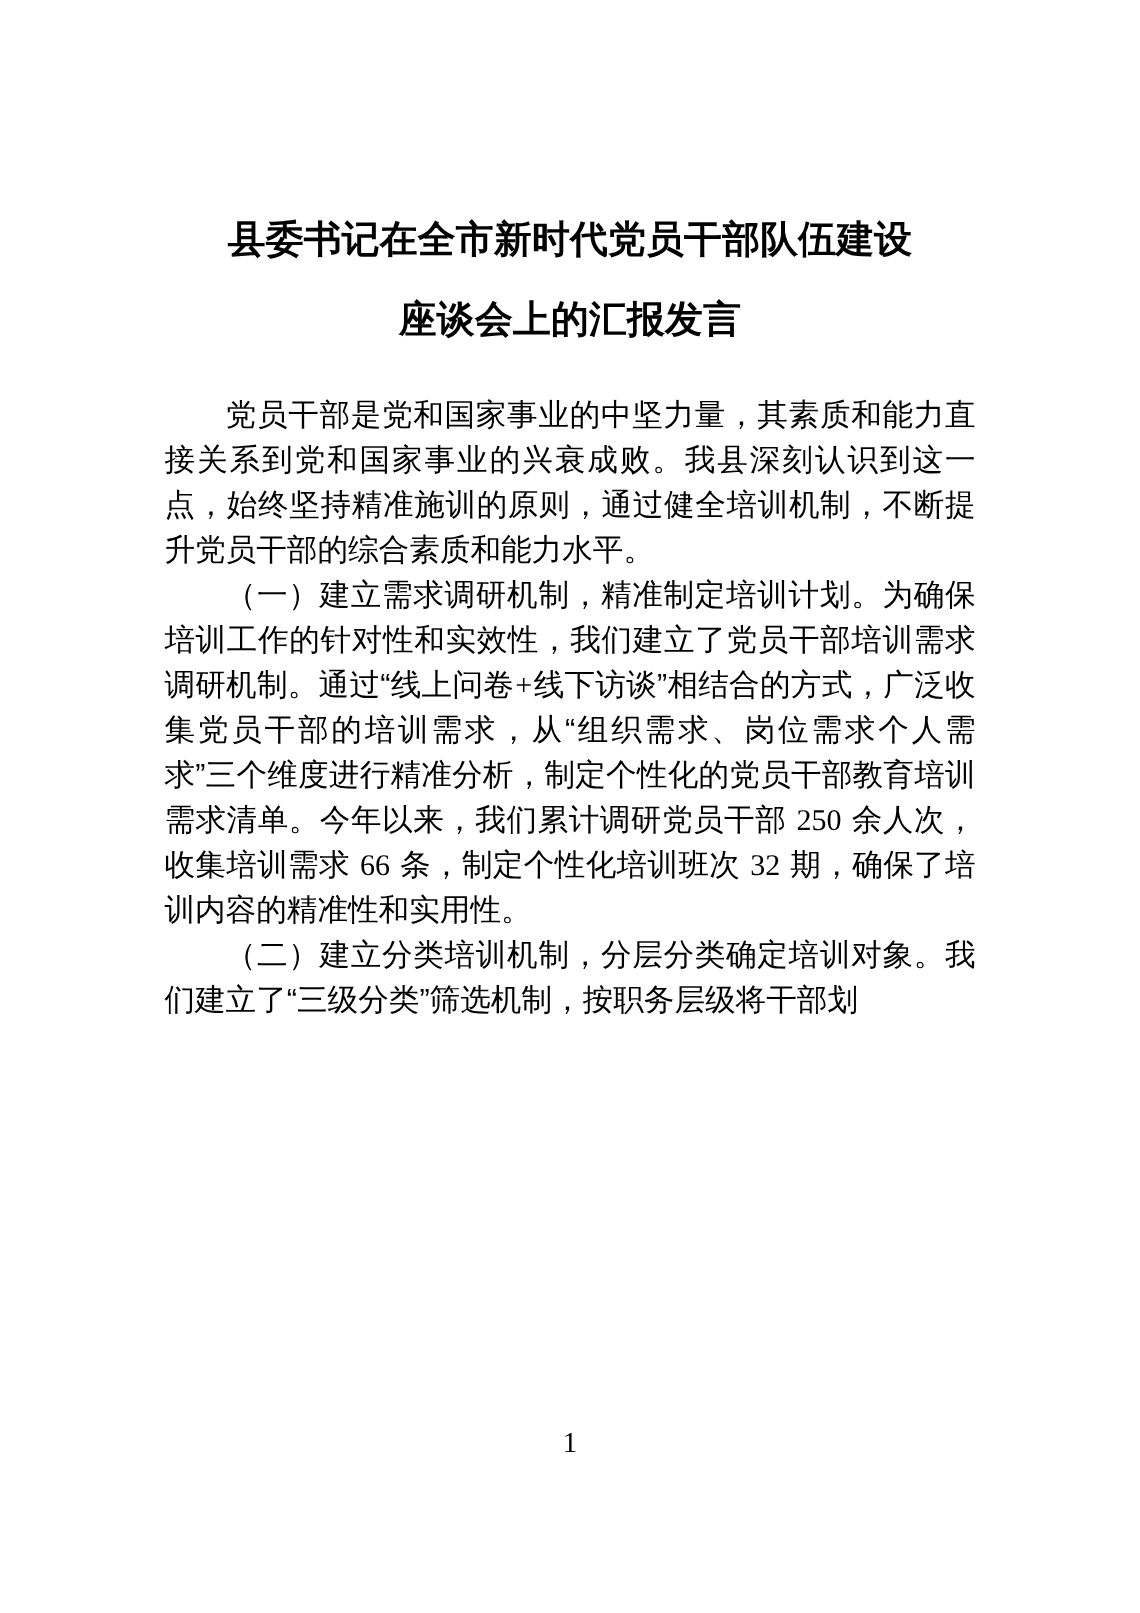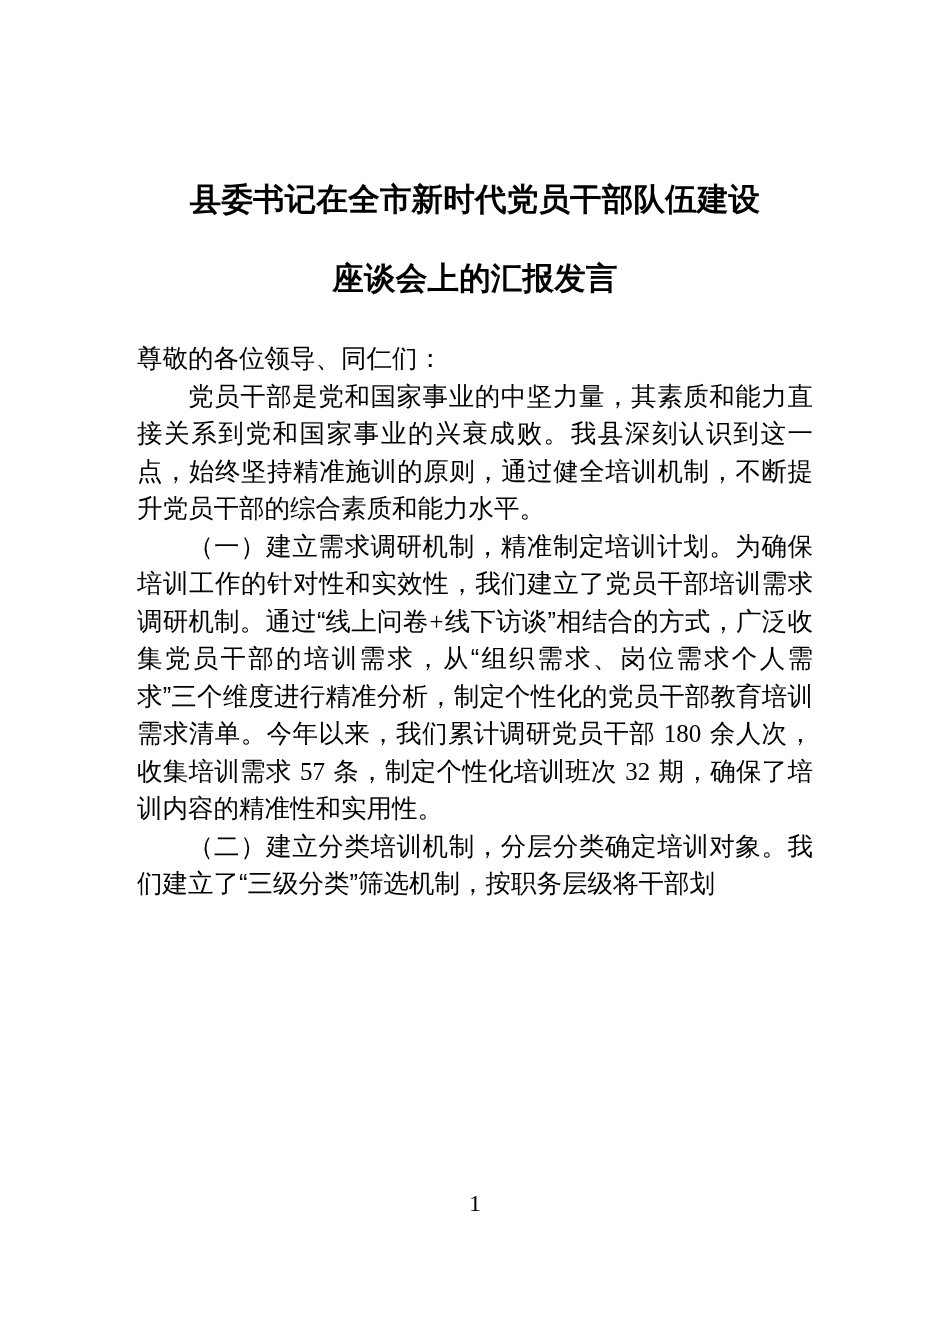--- a/index.html
+++ b/index.html
@@ -44,21 +44,21 @@
     letter-spacing: 0.2px;
     margin: 0 0 0 0;
     padding: 14px 0 0 0;
     color: #000;
     white-space: normal;
   }
   .doc-title .title-line {
     display: block;
   }
   .doc-title .title-line.line2 {
-    margin-top: 28px;
+    margin-top: 16px;
   }
 
   .body-block {
     margin-top: 36px;
   }
 
   p.para {
     margin: 0;
     padding: 0;
     font-size: 25.5px;
@@ -102,28 +102,27 @@
 
   <div class="content">
 
     <h1 class="doc-title">
       <span class="title-line line1">县委书记在全市新时代党员干部队伍建设</span>
       <span class="title-line line2">座谈会上的汇报发言</span>
     </h1>
 
     <div class="body-block">
 
-      <p class="para noindent">尊敬的各位领导、同仁们：</p>
 
 
 
 
       <p class="para indent">党员干部是党和国家事业的中坚力量，其素质和能力直接关系到党和国家事业的兴衰成败。我县深刻认识到这一点，始终坚持精准施训的原则，通过健全培训机制，不断提升党员干部的综合素质和能力水平。</p>
 
-      <p class="para indent">（一）建立需求调研机制，精准制定培训计划。为确保培训工作的针对性和实效性，我们建立了党员干部培训需求调研机制。通过“线上问卷<span class="num">+</span>线下访谈”相结合的方式，广泛收集党员干部的培训需求，从“组织需求、岗位需求个人需求”三个维度进行精准分析，制定个性化的党员干部教育培训需求清单。今年以来，我们累计调研党员干部 <span class="num">180</span> 余人次，收集培训需求 <span class="num">57</span> 条，制定个性化培训班次 <span class="num">32</span> 期，确保了培训内容的精准性和实用性。</p>
+      <p class="para indent">（一）建立需求调研机制，精准制定培训计划。为确保培训工作的针对性和实效性，我们建立了党员干部培训需求调研机制。通过“线上问卷<span class="num">+</span>线下访谈”相结合的方式，广泛收集党员干部的培训需求，从“组织需求、岗位需求个人需求”三个维度进行精准分析，制定个性化的党员干部教育培训需求清单。今年以来，我们累计调研党员干部 <span class="num">250</span> 余人次，收集培训需求 <span class="num">66</span> 条，制定个性化培训班次 <span class="num">32</span> 期，确保了培训内容的精准性和实用性。</p>
 
       <p class="para indent">（二）建立分类培训机制，分层分类确定培训对象。我们建立了“三级分类”筛选机制，按职务层级将干部划</p>
 
     </div>
 
   </div>
 
   <div class="page-number">1</div>
 
 </div>

